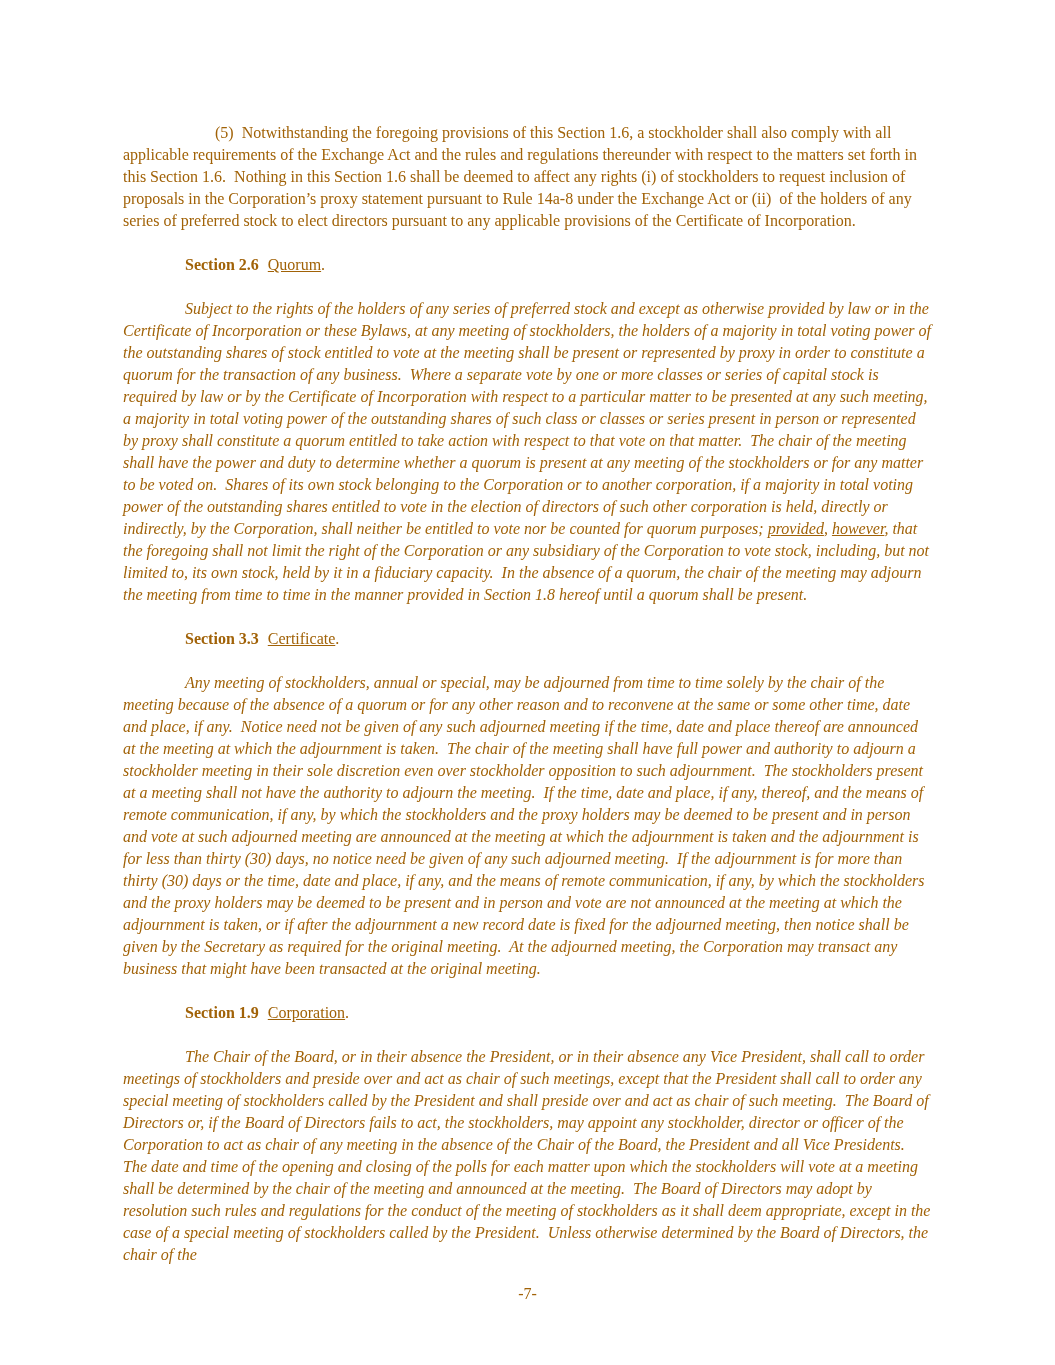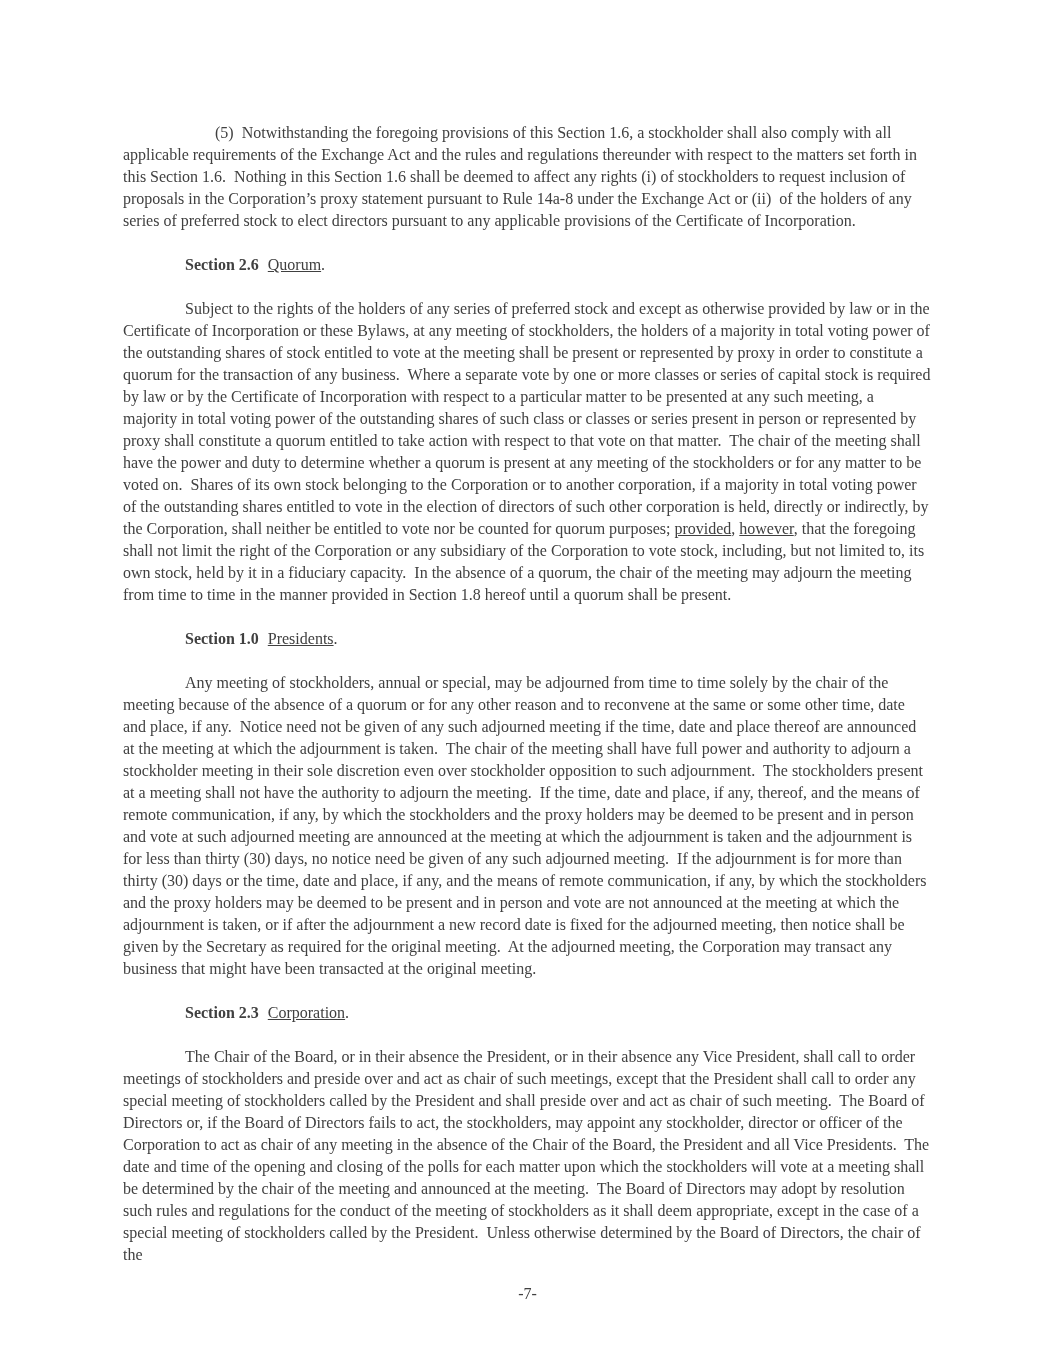--- a/index.html
+++ b/index.html
@@ -1,40 +1,40 @@
 <!DOCTYPE html>
 <html><head>
 <meta charset="utf-8">
 <style>
   html, body { margin: 0; padding: 0; background: #ffffff; }
   .page {
     position: relative;
     width: 1055px;
     height: 1365px;
     background: #ffffff;
-    color: #404040;
+    color: #a16207;
     font-family: "Liberation Serif", "DejaVu Serif", serif;
     font-size: 16px;
     line-height: 22px;
     overflow: hidden;
   }
   .content {
     position: absolute;
     left: 123px;
     top: 122px;
     width: 808px;
   }
   .content p {
     margin: 22px 0 0 0;
     white-space: pre-wrap;
     text-align: left;
   }
   .content p.first { margin-top: 0; }
   .clause  { text-indent: 92px; }
-  .body-para { text-indent: 62px; }
+  .body-para { text-indent: 62px; font-style: italic; }
   .heading { text-indent: 62px; }
   .b { font-weight: bold; }
   .u { text-decoration: underline; }
   .title { margin-left: 9px; }
   .footer {
     position: absolute;
     left: 0;
     top: 1283px;
     width: 1055px;
     text-align: center;
@@ -45,24 +45,24 @@
 
 <div class="page">
   <div class="content">
 
     <p class="clause first">(5)  Notwithstanding the foregoing provisions of this Section 1.6, a stockholder shall also comply with all applicable requirements of the Exchange Act and the rules and regulations thereunder with respect to the matters set forth in this Section 1.6.  Nothing in this Section 1.6 shall be deemed to affect any rights (i) of stockholders to request inclusion of proposals in the Corporation’s proxy statement pursuant to Rule 14a-8 under the Exchange Act or (ii)  of the holders of any series of preferred stock to elect directors pursuant to any applicable provisions of the Certificate of Incorporation.</p>
 
     <p class="heading"><span class="b">Section 2.6</span><span class="u title">Quorum</span><span>.</span></p>
 
     <p class="body-para"><span>Subject to the rights of the holders of any series of preferred stock and except as otherwise provided by law or in the Certificate of Incorporation or these Bylaws, at any meeting of stockholders, the holders of a majority in total voting power of the outstanding shares of stock entitled to vote at the meeting shall be present or represented by proxy in order to constitute a quorum for the transaction of any business.  Where a separate vote by one or more classes or series of capital stock is required by law or by the Certificate of Incorporation with respect to a particular matter to be presented at any such meeting, a majority in total voting power of the outstanding shares of such class or classes or series present in person or represented by proxy shall constitute a quorum entitled to take action with respect to that vote on that matter.  The chair of the meeting shall have the power and duty to determine whether a quorum is present at any meeting of the stockholders or for any matter to be voted on.  Shares of its own stock belonging to the Corporation or to another corporation, if a majority in total voting power of the outstanding shares entitled to vote in the election of directors of such other corporation is held, directly or indirectly, by the Corporation, shall neither be entitled to vote nor be counted for quorum purposes; </span><span class="u">provided</span><span>, </span><span class="u">however</span><span>, that the foregoing shall not limit the right of the Corporation or any subsidiary of the Corporation to vote stock, including, but not limited to, its own stock, held by it in a fiduciary capacity.  In the absence of a quorum, the chair of the meeting may adjourn the meeting from time to time in the manner provided in Section 1.8 hereof until a quorum shall be present.</span></p>
 
-    <p class="heading"><span class="b">Section 1.0</span><span class="u title">Presidents</span><span>.</span></p>
+    <p class="heading"><span class="b">Section 3.3</span><span class="u title">Certificate</span><span>.</span></p>
 
     <p class="body-para">Any meeting of stockholders, annual or special, may be adjourned from time to time solely by the chair of the meeting because of the absence of a quorum or for any other reason and to reconvene at the same or some other time, date and place, if any.  Notice need not be given of any such adjourned meeting if the time, date and place thereof are announced at the meeting at which the adjournment is taken.  The chair of the meeting shall have full power and authority to adjourn a stockholder meeting in their sole discretion even over stockholder opposition to such adjournment.  The stockholders present at a meeting shall not have the authority to adjourn the meeting.  If the time, date and place, if any, thereof, and the means of remote communication, if any, by which the stockholders and the proxy holders may be deemed to be present and in person and vote at such adjourned meeting are announced at the meeting at which the adjournment is taken and the adjournment is for less than thirty (30) days, no notice need be given of any such adjourned meeting.  If the adjournment is for more than thirty (30) days or the time, date and place, if any, and the means of remote communication, if any, by which the stockholders and the proxy holders may be deemed to be present and in person and vote are not announced at the meeting at which the adjournment is taken, or if after the adjournment a new record date is fixed for the adjourned meeting, then notice shall be given by the Secretary as required for the original meeting.  At the adjourned meeting, the Corporation may transact any business that might have been transacted at the original meeting.</p>
 
-    <p class="heading"><span class="b">Section 2.3</span><span class="u title">Corporation</span><span>.</span></p>
+    <p class="heading"><span class="b">Section 1.9</span><span class="u title">Corporation</span><span>.</span></p>
 
     <p class="body-para">The Chair of the Board, or in their absence the President, or in their absence any Vice President, shall call to order meetings of stockholders and preside over and act as chair of such meetings, except that the President shall call to order any special meeting of stockholders called by the President and shall preside over and act as chair of such meeting.  The Board of Directors or, if the Board of Directors fails to act, the stockholders, may appoint any stockholder, director or officer of the Corporation to act as chair of any meeting in the absence of the Chair of the Board, the President and all Vice Presidents.  The date and time of the opening and closing of the polls for each matter upon which the stockholders will vote at a meeting shall be determined by the chair of the meeting and announced at the meeting.  The Board of Directors may adopt by resolution such rules and regulations for the conduct of the meeting of stockholders as it shall deem appropriate, except in the case of a special meeting of stockholders called by the President.  Unless otherwise determined by the Board of Directors, the chair of the</p>
 
   </div>
 
   <div class="footer">-7-</div>
 </div>
 
 </body></html>

